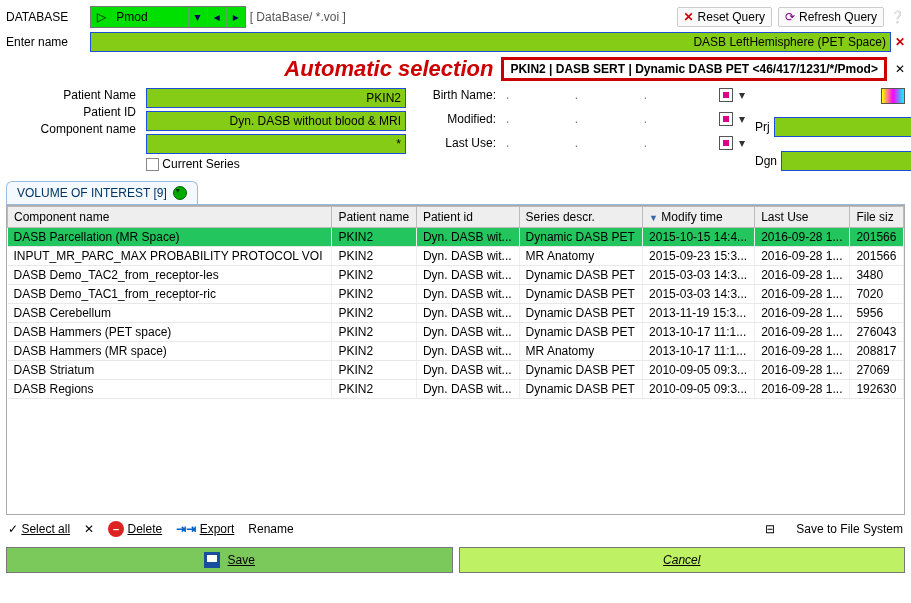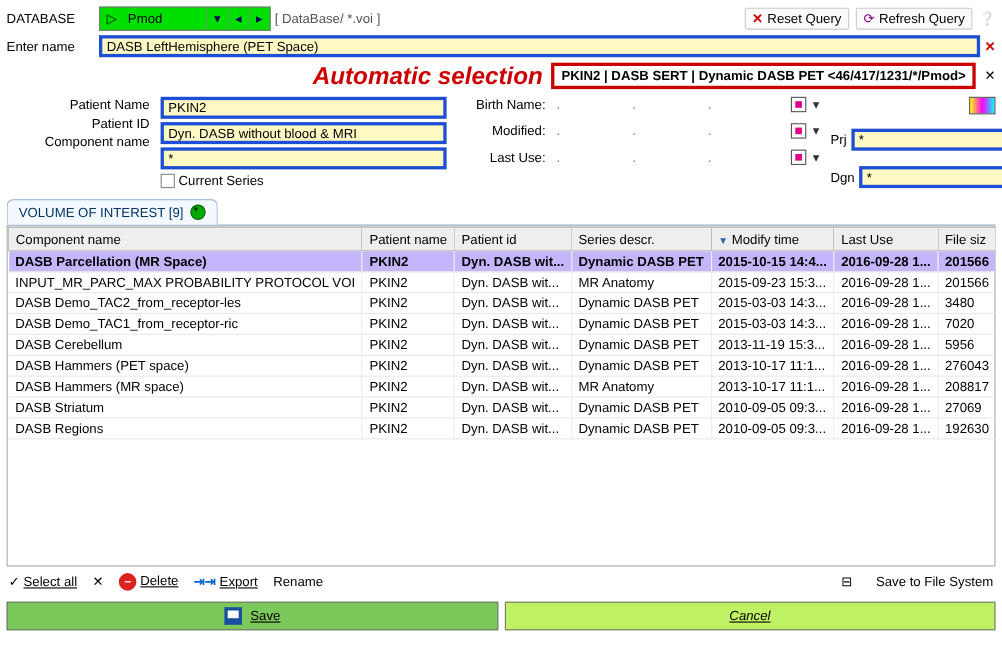--- a/index.html
+++ b/index.html
@@ -6,42 +6,42 @@
   body { margin: 0; padding: 6px; background: #fff; width: 911px; }
   .row { display: flex; align-items: center; gap: 4px; margin-bottom: 4px; }
   .lbl { display: inline-block; text-align: right; padding-right: 4px; }
   .green-drop { background: #00e000; display: inline-flex; align-items: center; height: 22px; border: 1px solid #777; }
   .green-drop .play { color: #006000; font-weight: bold; padding: 0 6px; }
   .green-drop .txt { padding: 0 40px 0 4px; }
   .green-drop .sep { width: 1px; height: 100%; background: #5a5; }
   .green-drop .btn { padding: 0 6px; color: #005; cursor: pointer; }
   .light { color: #555; }
   .linklike { text-decoration: underline; cursor: pointer; }
-  .input { border: 3px solid #1d4ed8; height: 20px; padding: 1px 4px; background: #fef9c3; }
+  .input { border: 1px solid #1d4ed8; height: 20px; padding: 1px 4px; background: #84cc16; text-align: right; }
   .input.wide { flex: 1; }
   .icon-btn { display:inline-flex; align-items:center; gap:4px; padding:2px 6px; border:1px solid #ccc; background:#fafafa; cursor:pointer; border-radius:2px;}
   .btnbar-right { margin-left:auto; display:flex; gap:6px; align-items:center;}
   .red-x { color:#c00; font-weight:bold;}
   .violet-ref { color:#808;}
   .redbox { border:3px solid #c00; padding:2px 6px; font-weight:bold; display:flex; align-items:center; gap:6px; }
   .redtitle { color:#c00; font-size:22px; font-weight:bold; font-style:italic; }
   .form-area { display:flex; gap:10px; margin:6px 0;}
   .col { display:flex; flex-direction:column; gap:3px;}
   .mini-sq { width:14px; height:14px; border:1px solid #555; position:relative; display:inline-block;}
   .mini-sq::after{content:""; position:absolute; inset:3px; background:#d08;}
   .small-tri { color:#333; }
   .tab { display:inline-flex; align-items:center; gap:6px; border:1px solid #9bd; border-bottom:none; border-radius:6px 6px 0 0; padding:4px 10px; background:#f4f9ff; color:#036; font-weight:normal;}
   .tab-circle { width:14px; height:14px; border-radius:50%; background:#0a0; border:1px solid #060; position:relative;}
   .tab-circle::after{content:"▾"; color:#030; font-size:8px; position:absolute; left:2px; top:-1px;}
   .tab-strip{border-bottom:1px solid #9bd; margin-top:6px;}
   .table-wrap { border:1px solid #aaa; height:310px; overflow:auto; margin-top:0; position:relative;}
   table { border-collapse: collapse; width: 100%; }
   th { background:#eee; border:1px solid #bbb; padding:3px 6px; text-align:left; font-weight:normal; white-space:nowrap; position:sticky; top:0;}
   td { border-bottom:1px solid #e8e8e8; border-right:1px solid #eee; padding:2px 6px; white-space:nowrap;}
-  tr.sel td { background:#c4b5fd;font-weight:bold; }
+  tr.sel td { background:#22c55e; }
   .sort-ind{ color:#36a; font-size:9px;}
   .footer-actions { display:flex; align-items:center; gap:14px; padding:6px 2px;}
   .footer-actions .spacer{flex:1;}
   .del-circle{width:16px;height:16px;border-radius:50%;background:#d22;color:#fff;display:inline-flex;align-items:center;justify-content:center;font-weight:bold;font-size:11px;}
   .export-ico{color:#06c; font-weight:bold;}
   .save-ico{width:16px;height:16px;display:inline-block;background:#1a4fa0;position:relative;}
   .save-ico::after{content:"";position:absolute;inset:3px 3px 6px 3px;background:#fff;}
   .big-btns { display:flex; gap:6px; margin-top:4px;}
   .big-btn { flex:1; height:26px; border:1px solid #777; display:flex; align-items:center; justify-content:center; gap:8px; cursor:pointer;}
   .big-btn.save { background:#7bc95b; }

